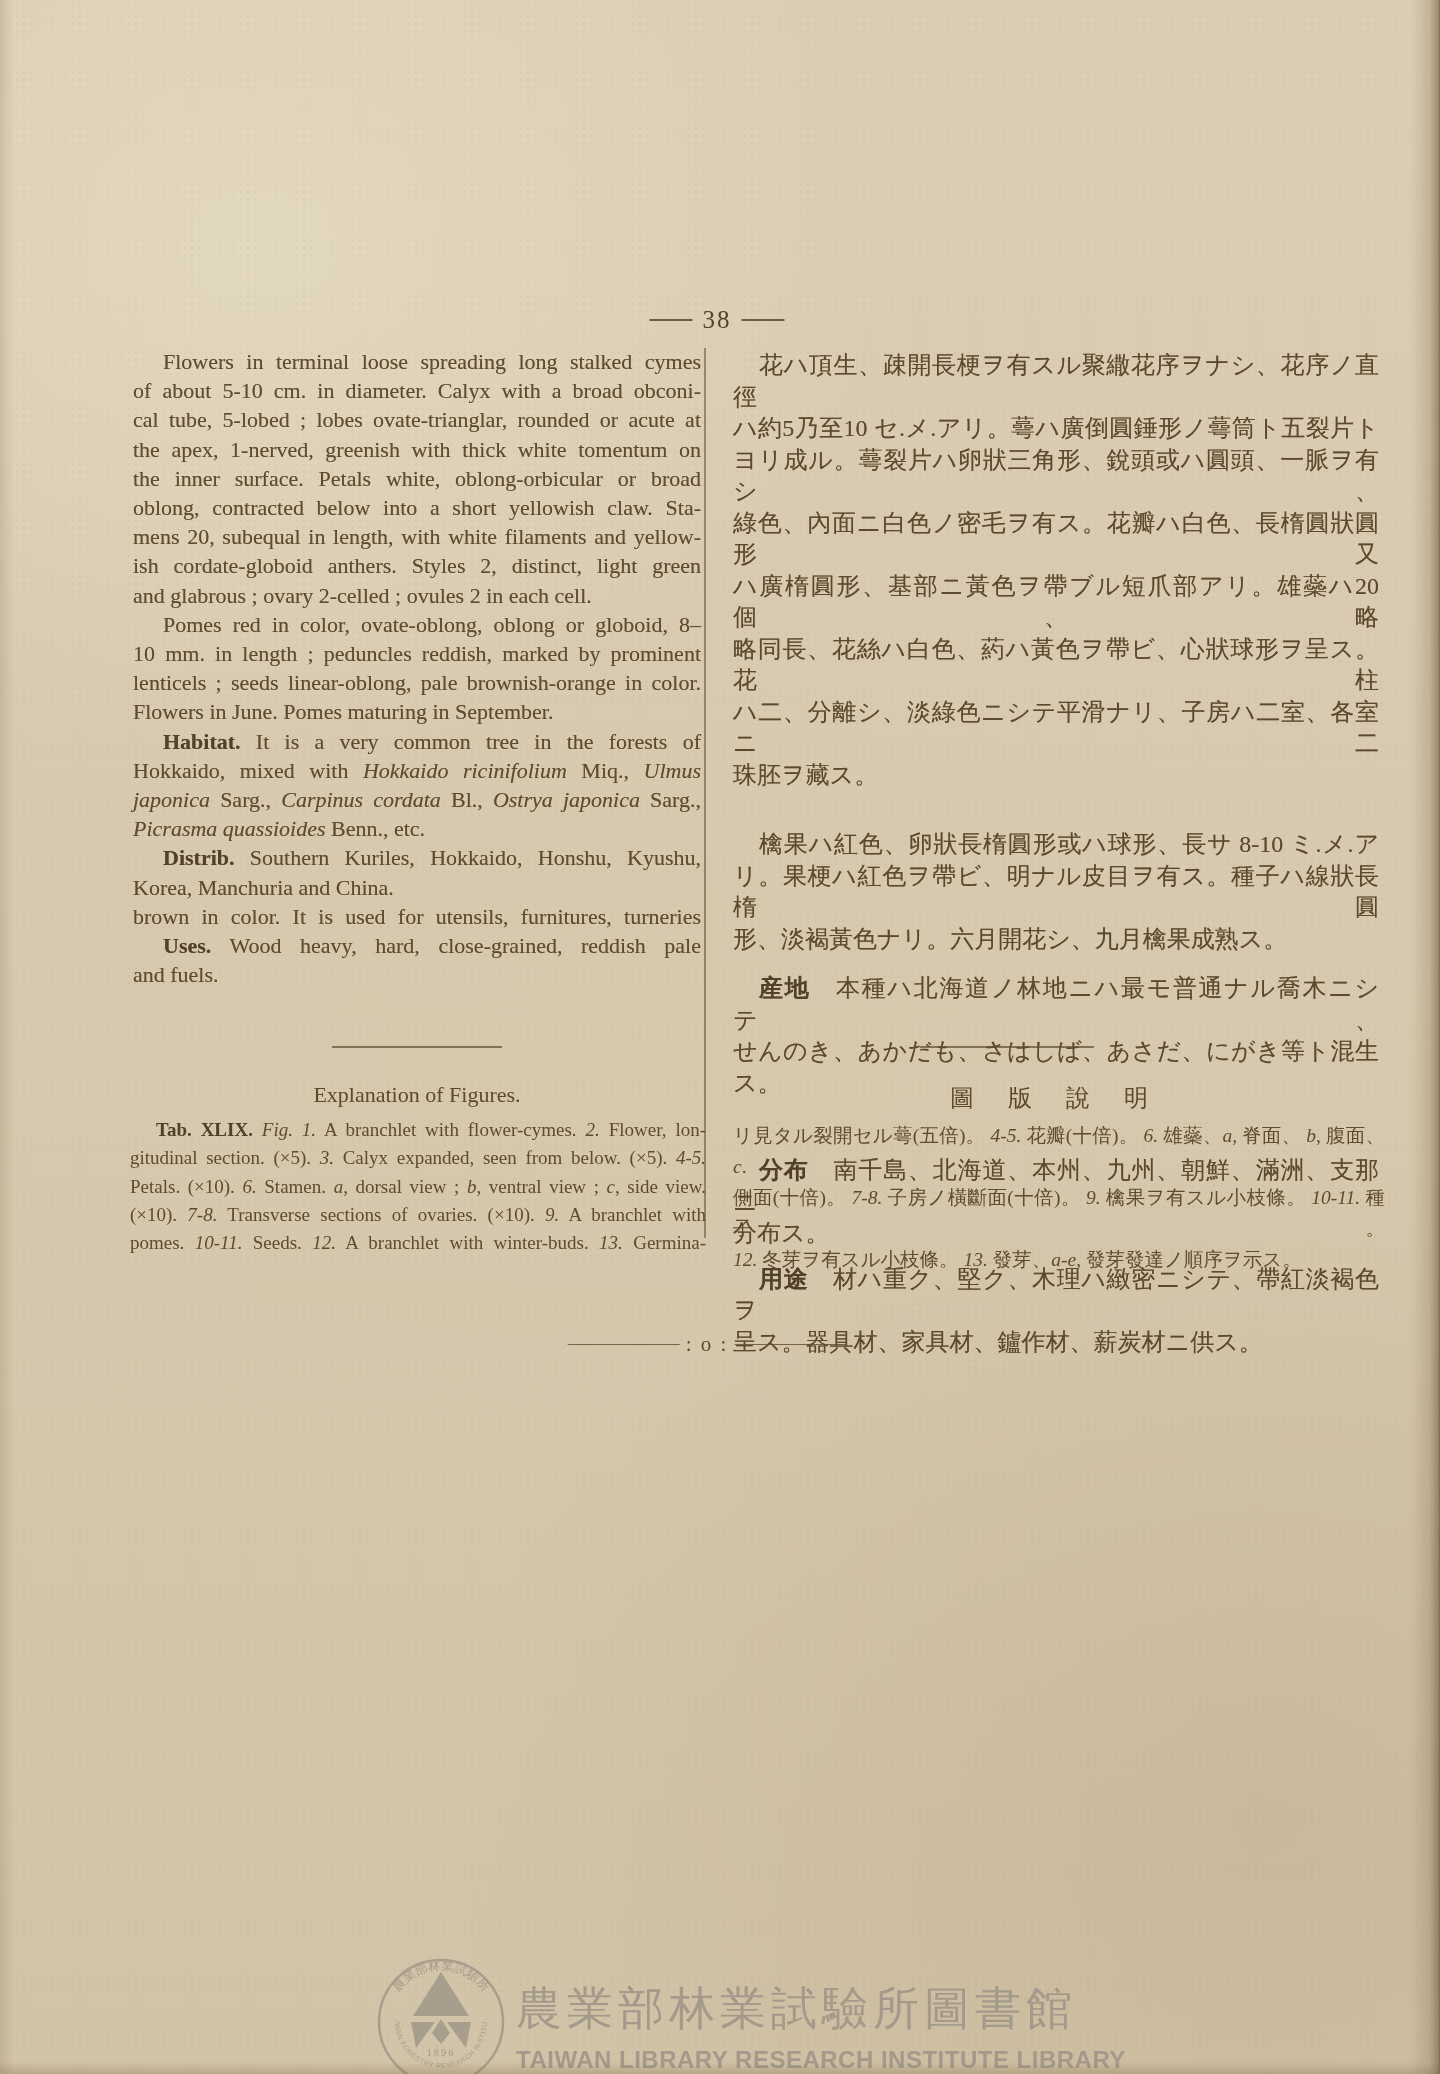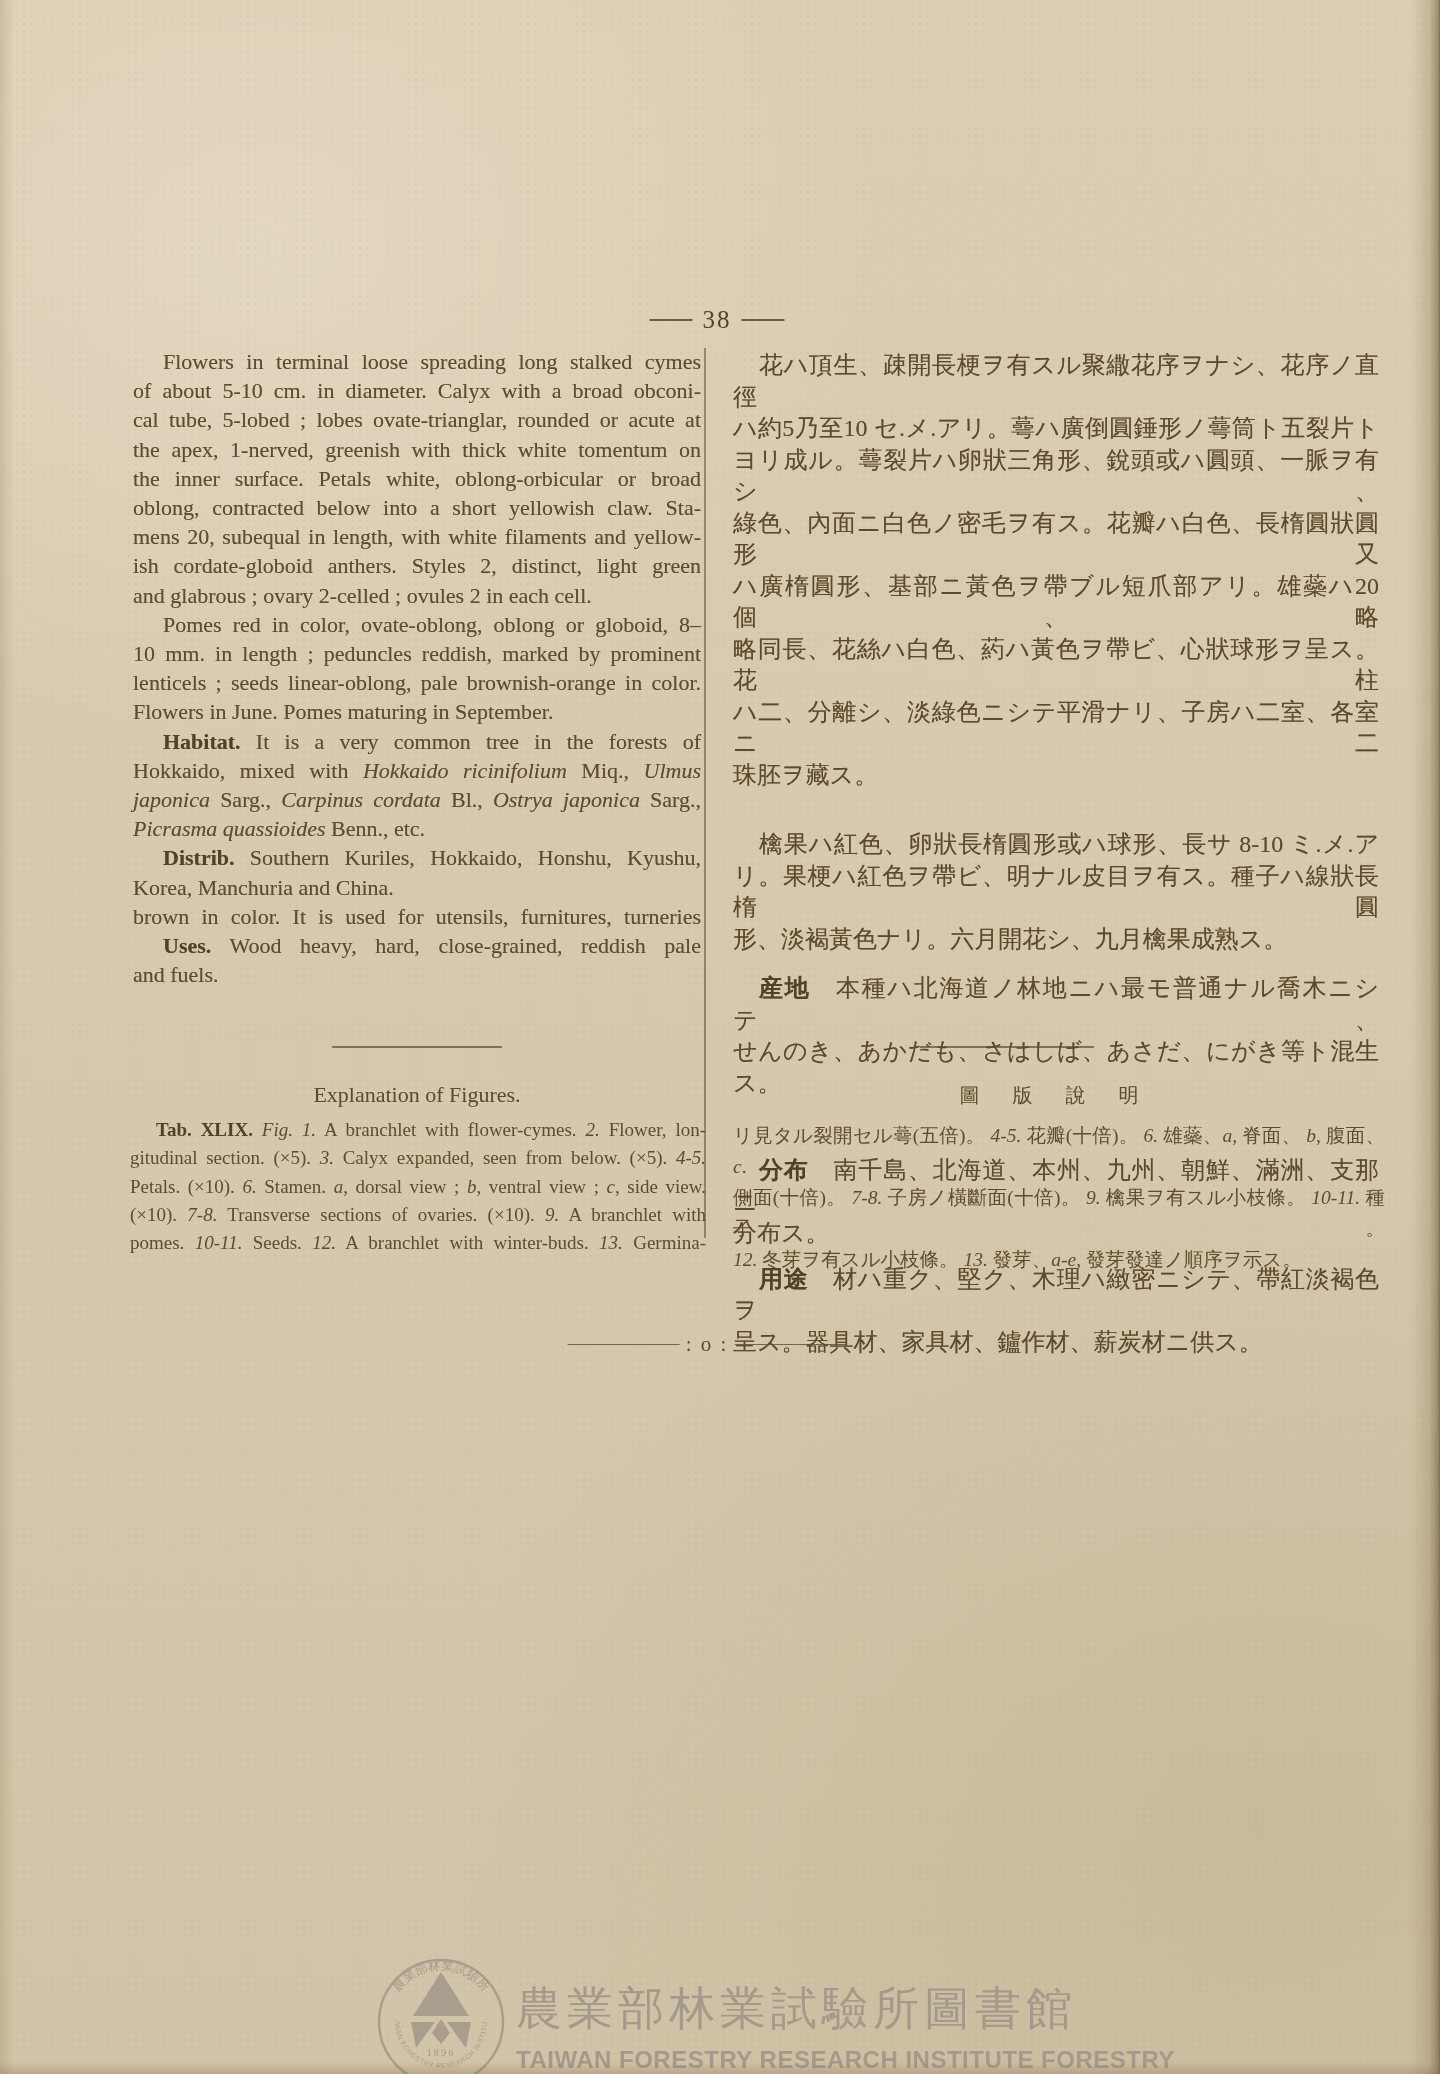--- a/index.html
+++ b/index.html
@@ -56,21 +56,21 @@
   .hrule.en{left:332px;top:1046px;width:170px;}
   .hrule.jp{left:920px;top:1046px;width:174px;}
 
   .expl-heading-en{position:absolute;left:133px;top:1082px;width:568px;
     text-align:center;font-size:22px;color:#5d492c;}
   .expl-en{position:absolute;left:130px;top:1116px;width:576px;
     font-size:19px;line-height:28.3px;color:#5f4b2d;}
   .expl-en .tline.indent{text-indent:26px;}
 
   .expl-heading-jp{position:absolute;left:733px;top:1082px;width:646px;
-    text-align:center;font-size:20px;letter-spacing:14px;color:#5d492c;}
+    text-align:center;font-size:24px;letter-spacing:14px;color:#5d492c;}
   .expl-jp{position:absolute;left:733px;top:1120px;width:652px;
     font-size:19.5px;line-height:31px;color:#5f4b2d;}
   .expl-jp .tline.indent{text-indent:24px;}
 
   
   .divider-o{position:absolute;top:1332px;left:707px;transform:translateX(-50%);
     display:flex;align-items:center;gap:6px;color:#5d492c;}
   .divider-o .dline{width:112px;height:0;border-top:1.8px solid rgba(95,75,45,0.8);}
   .divider-o .olabel{font-size:21px;letter-spacing:2px;}
 
@@ -201,18 +201,18 @@
     <path d="M66,16 L38,60 L94,60 Z"></path>
     <path d="M36,66 L60,66 L41,92 Z"></path>
     <path d="M96,66 L72,66 L91,92 Z"></path>
     <path d="M66,63 L57,77 L66,88 L75,77 Z"></path>
   </g>
   <text x="66" y="100" font-size="10.5" letter-spacing="2" text-anchor="middle" fill="#a39a8b">1896</text>
 </svg>
 
 <div class="wm-text">
   <div class="wm-cjk">農業部林業試驗所圖書館</div>
-  <div class="wm-en">TAIWAN FORESTRY RESEARCH INSTITUTE FORESTRY</div>
+  <div class="wm-en">TAIWAN LIBRARY RESEARCH INSTITUTE LIBRARY</div>
 </div>
 
 <div class="edge-left"></div>
 <div class="edge-right"></div>
 <div class="edge-bottom"></div>
 
 </body></html>

